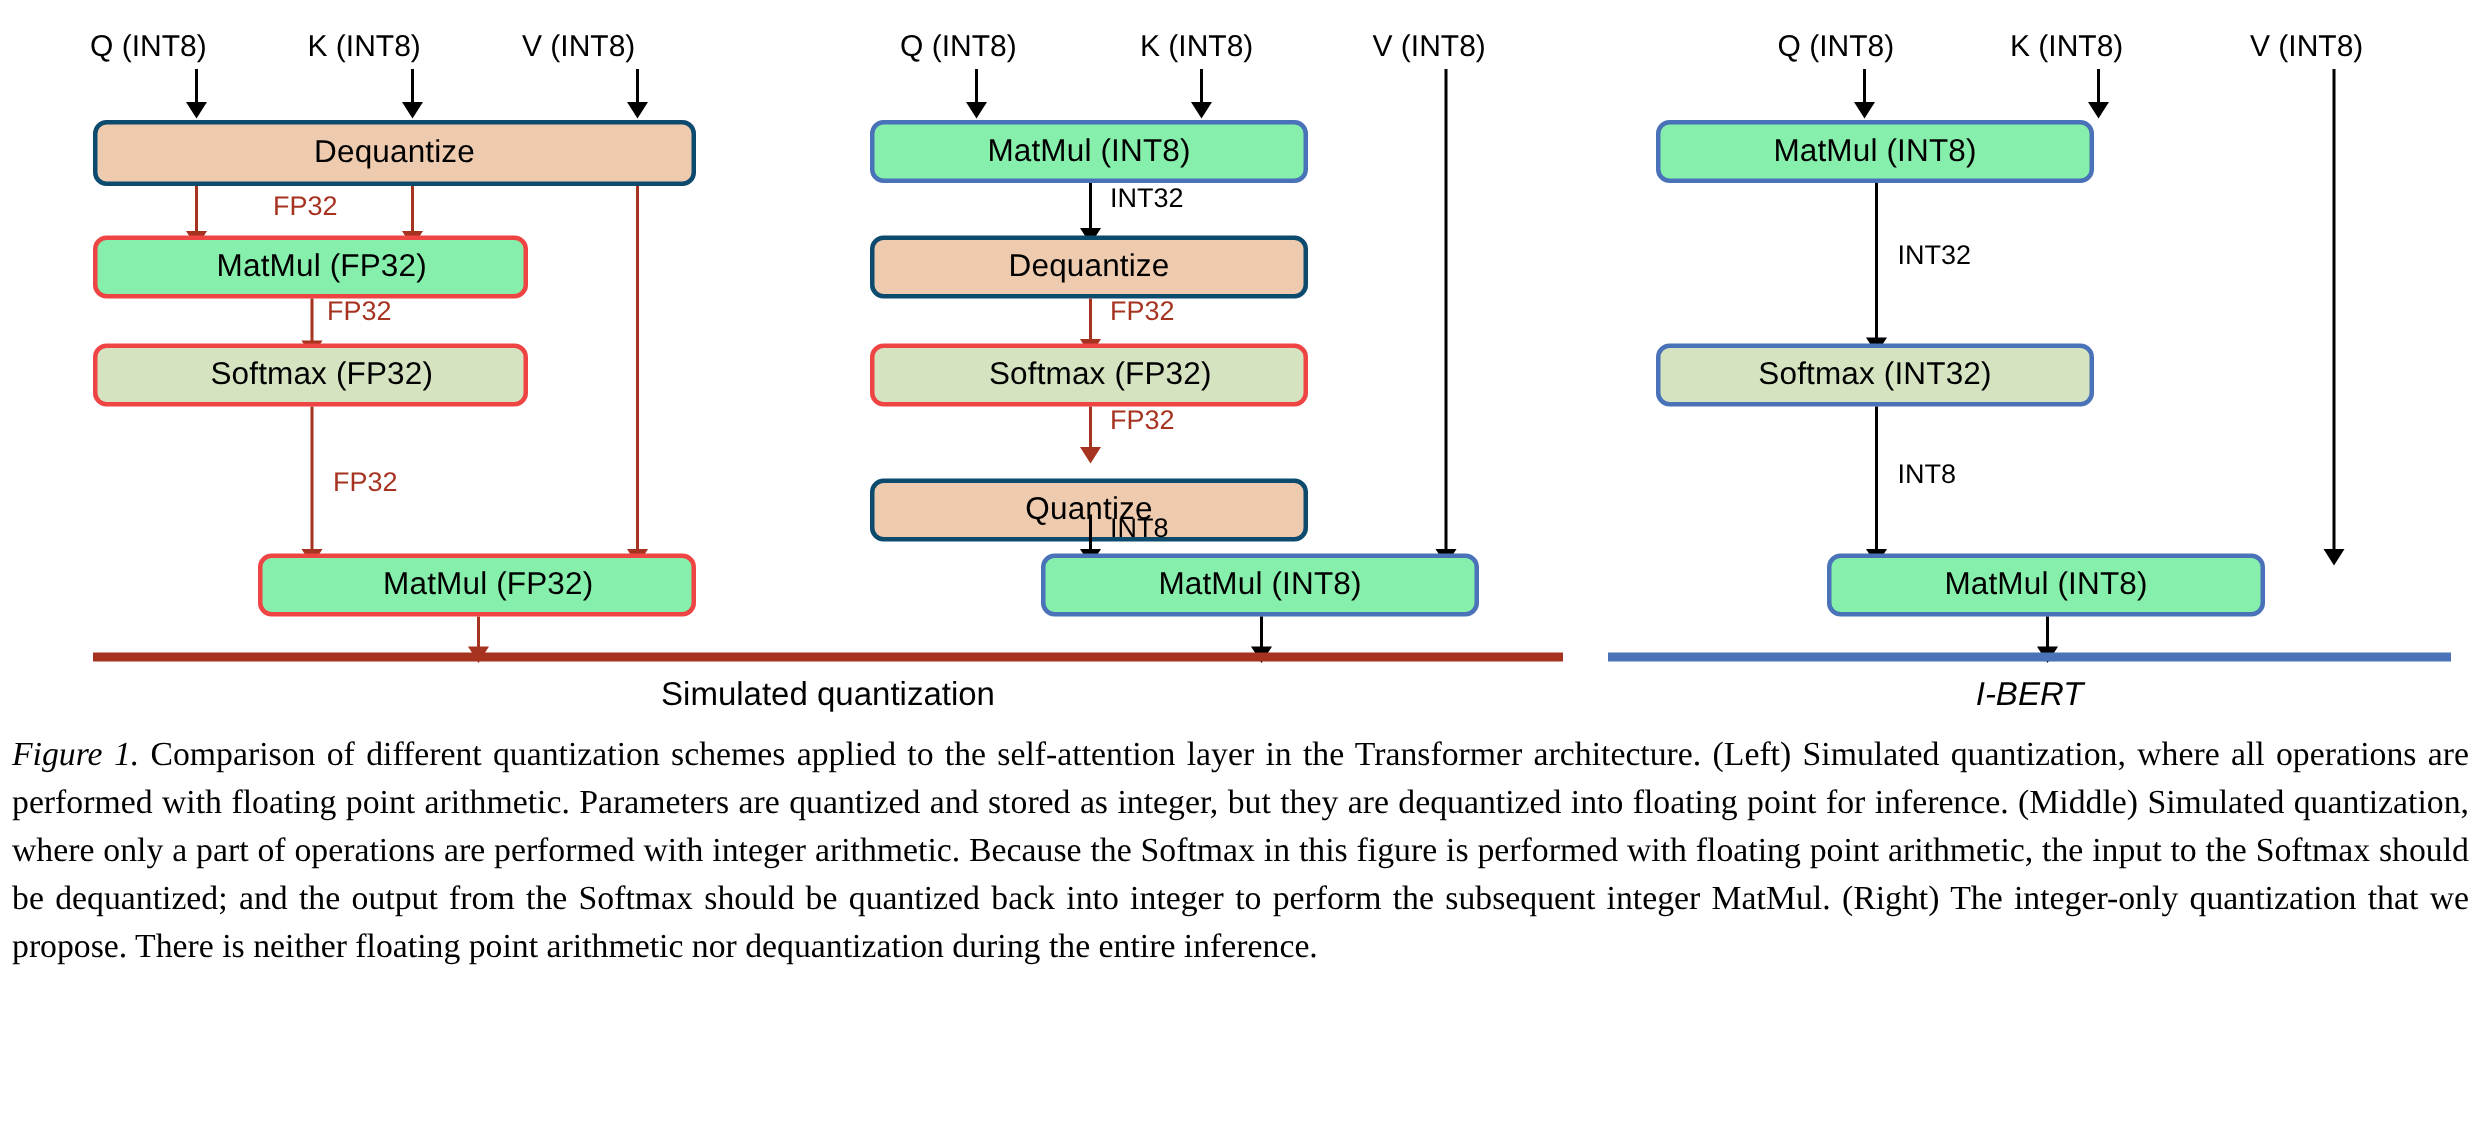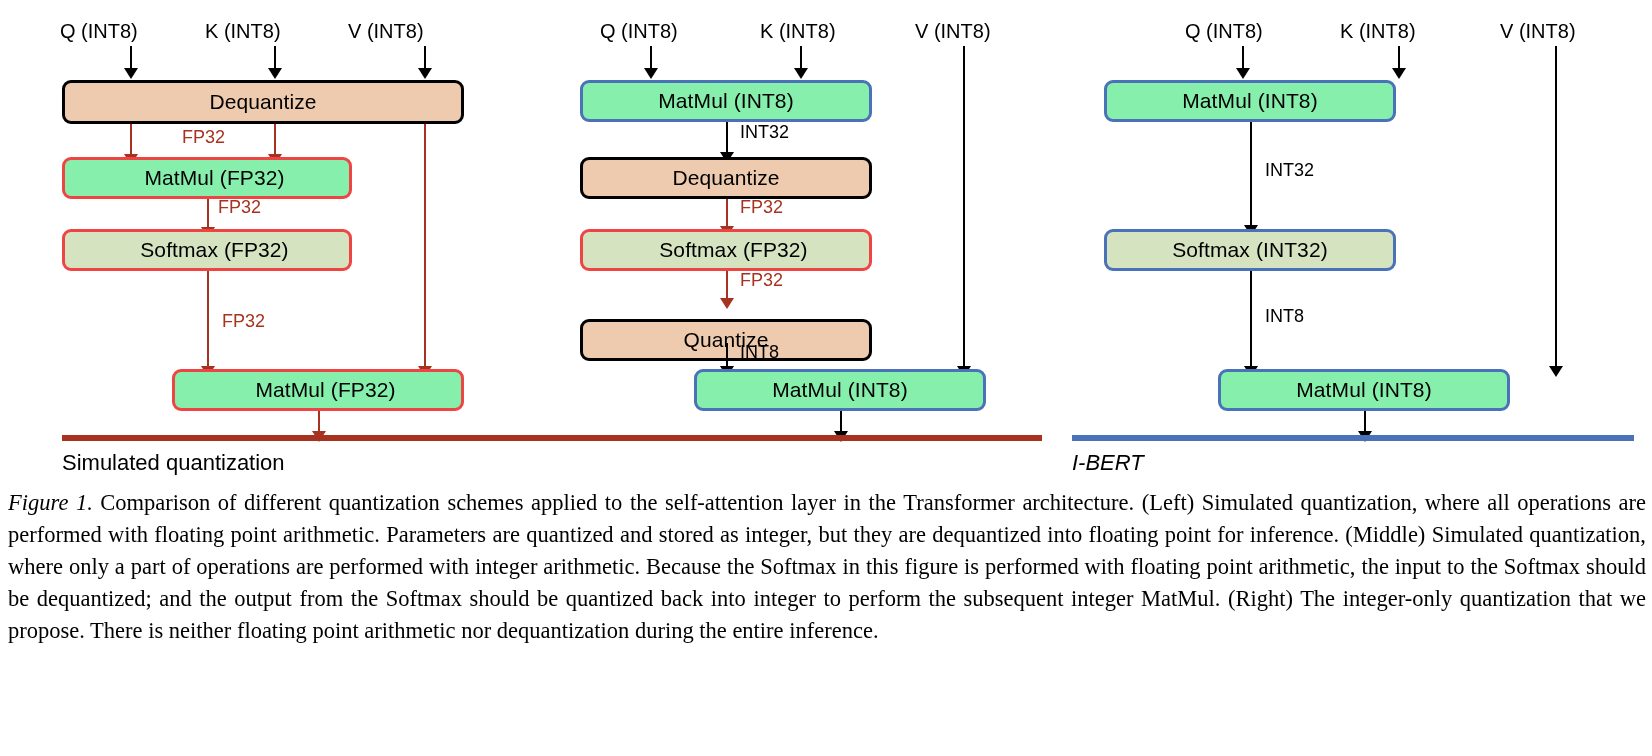--- a/index.html
+++ b/index.html
@@ -28,21 +28,21 @@
     box-sizing: border-box;
     border-radius: 9px;
     display: flex;
     align-items: center;
     justify-content: center;
     font-size: 21px;
     color: #000000;
     letter-spacing: .1px;
     white-space: nowrap;
   }
-  .node.b-black  { border: 3px solid #000000; }
+  .node.b-black  { border: 3px solid #0c4a6e; }
   .node.b-red    { border: 3px solid #ef4444; padding-left: 15px; }
   .node.b-blue   { border: 3px solid #4a72b8; }
   .fill-tan   { background: #eecbae; }
   .fill-blue  { background: #86efac; }
   .fill-green { background: #d5e3c1; }
 
   
   .io-label {
     position: absolute;
     font-size: 20px;
@@ -84,20 +84,21 @@
   .group-bar {
     position: absolute;
     height: 6px;
   }
   .bar-red  { background: #a6331f; }
   .bar-blue { background: #4a72b8; }
   .group-caption {
     position: absolute;
     font-size: 22px;
     color: #000000;
+    text-align: center;
     white-space: nowrap;
   }
 
   
   #caption {
     position: absolute;
     left: 8px;
     top: 487px;
     width: 1638px;
     font-family: "Liberation Serif", serif;

